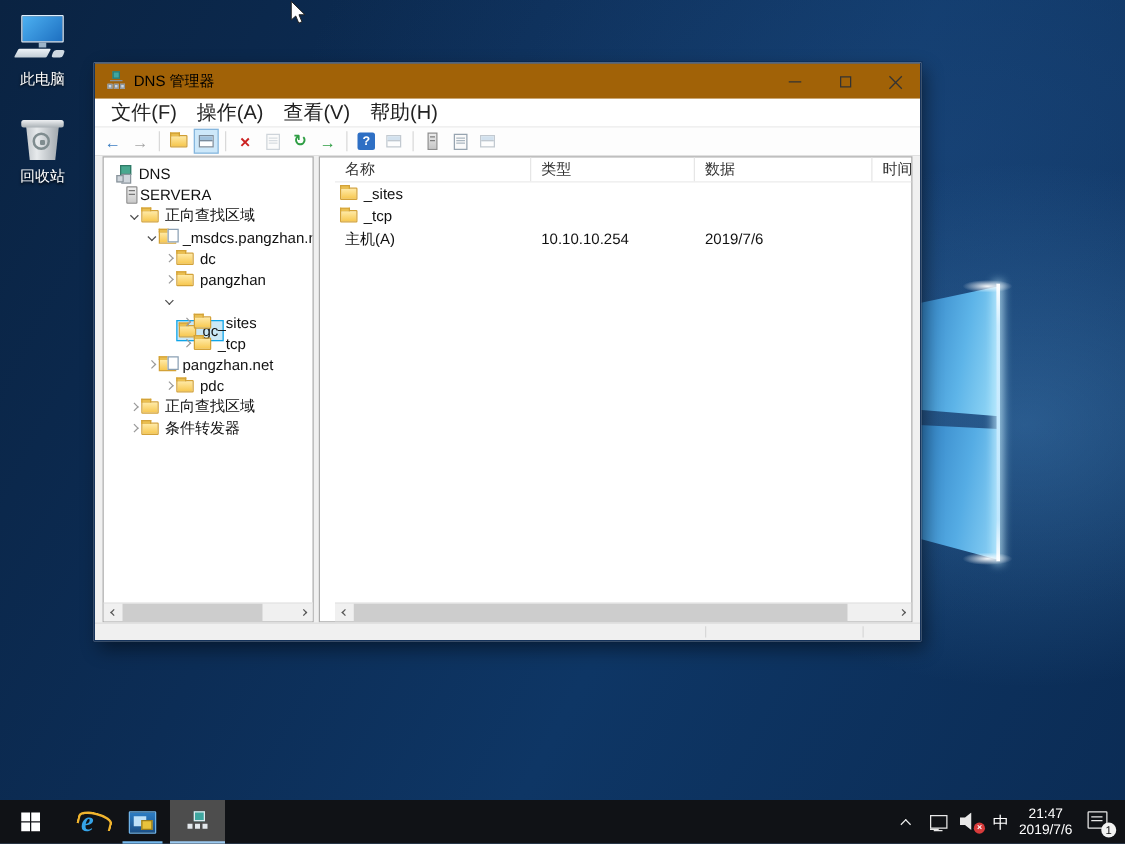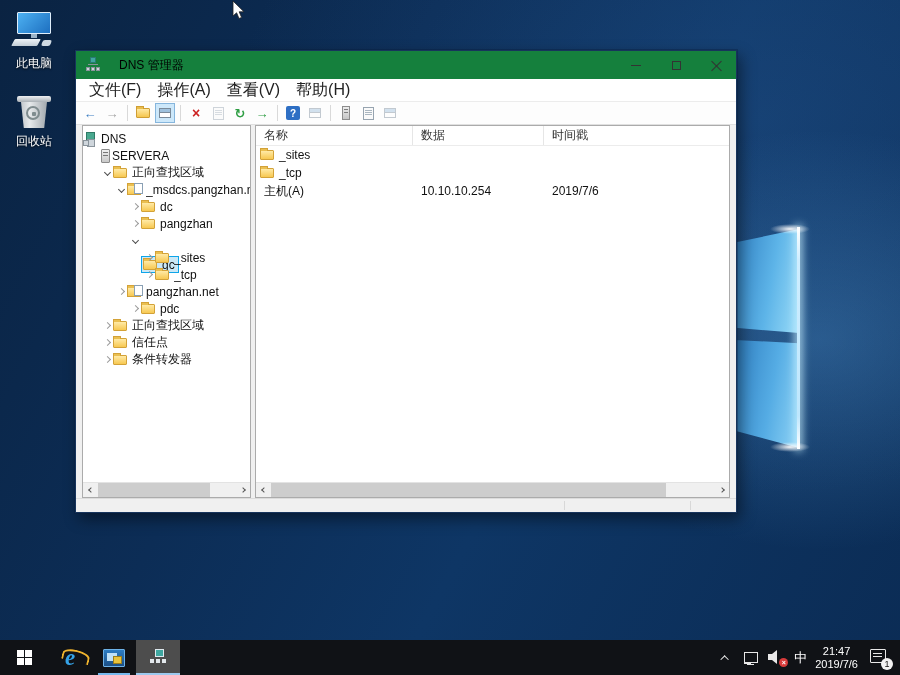--- a/index.html
+++ b/index.html
@@ -39,21 +39,21 @@
   .bin-sym { position:absolute; left:9px; top:14px; width:14px; height:14px; border:2px solid #7f8c8f; border-radius:50%; }
   .bin-sym::after { content:""; position:absolute; left:4px; top:4px; width:4px; height:4px; background:#7f8c8f; border-radius:1px; }
 
   
   .cursor { position:absolute; left:232px; top:1px; z-index:50; }
 
   
   .win { position:absolute; left:75px; top:50px; width:662px; height:463px; background:#fff;
     border:1px solid #17345c; box-shadow:0 0 0 1px rgba(10,30,60,.35), 4px 6px 14px rgba(0,0,0,.45); z-index:2;
     display:flex; flex-direction:column; }
-  .titlebar { height:28px; background:#15803d; display:flex; align-items:center; flex:0 0 auto;gap:12px; }
+  .titlebar { height:28px; background:#a16207; display:flex; align-items:center; flex:0 0 auto; }
   .title-icon { width:16px; height:16px; margin:0 6px 0 9px; position:relative; }
   .ti-top { position:absolute; left:5px; top:0; width:6px; height:6px; background:#3fa7a0; border:1px solid #2a7a74; }
   .ti-b1,.ti-b2,.ti-b3 { position:absolute; top:10px; width:4px; height:4px; background:#cfd6dc; border:1px solid #8a949c; }
   .ti-b1{left:1px;} .ti-b2{left:6px;} .ti-b3{left:11px;}
   .ti-line { position:absolute; left:3px; top:7px; width:10px; height:2px; border-top:1px solid #8a949c; }
   .title-text { font-size:12px; color:#000; }
   .cap-btns { margin-left:auto; display:flex; height:28px; }
   .cap { width:40px; height:28px; display:flex; align-items:center; justify-content:center; }
   .g-min { width:10px; height:1px; background:#333; }
   .g-max { width:9px; height:9px; border:1px solid #333; }
@@ -81,21 +81,21 @@
   .help-box { width:14px; height:14px; background:#2e6fc4; color:#fff; font-size:10px; font-weight:bold; display:flex; align-items:center; justify-content:center; border-radius:2px; }
   .mini-page { width:11px; height:13px; background:#fafafa; border:1px solid #97a4b0; }
   .mini-page::before { content:""; display:block; margin:2px 1px 0; height:1px; background:#aab6c0; box-shadow:0 2px 0 #aab6c0, 0 4px 0 #aab6c0; }
   .mini-tower { width:8px; height:14px; background:linear-gradient(#ececec,#c6c6c6); border:1px solid #8d8d8d; }
   .mini-tower::before { content:""; display:block; margin:2px 1px 0; height:1px; background:#7d7d7d; box-shadow:0 3px 0 #7d7d7d; }
   .dim { opacity:.45; }
 
   .content { flex:1 1 auto; display:flex; background:#f0f0f0; padding:0 6px; gap:4px; min-height:0; }
   .pane { background:#fff; border:1px solid #ababab; display:flex; flex-direction:column; min-height:0; }
   .tree-pane { width:169px; flex:0 0 auto; }
-  .list-pane { flex:1 1 auto; }
+  .list-pane { flex:1 1 auto;padding-left:12px; }
 
   .tree-scroll { flex:1 1 auto; overflow:hidden; padding-top:4px; }
   .trow { display:flex; align-items:center; height:17px; font-size:12px; color:#111; white-space:nowrap; }
   .trow .sel { background:#cbe8f6; border:1px solid #0ea5e9; padding:0 3px 0 1px; display:flex; align-items:center; height:17px;margin-top:48px; }
   .chev { width:12px; flex:0 0 12px; display:flex; align-items:center; justify-content:center; }
   .chev i { width:5px; height:5px; border-right:1px solid #9a9a9a; border-bottom:1px solid #9a9a9a; display:block; }
   .chev.right i { transform:rotate(-45deg); }
   .chev.down i { transform:rotate(45deg); border-color:#4d4d4d; }
   .ticon { margin-right:5px; flex:0 0 auto; }
   .icn-folder { position:relative; width:14px; height:10px; background:linear-gradient(#ffeaa6,#f7c851); border:1px solid #d3a238; border-radius:1px; }
@@ -104,21 +104,21 @@
   .icn-zone::before { content:""; position:absolute; top:-3px; left:-1px; width:6px; height:2px; background:#eabf50; border:1px solid #d3a238; border-bottom:none; }
   .icn-zone::after { content:""; position:absolute; right:-3px; top:-3px; width:7px; height:9px; background:#fff; border:1px solid #8aa0b4; }
   .icn-server { width:9px; height:14px; margin:0 2px; background:linear-gradient(#f0f0f0,#c9c9c9); border:1px solid #8b8b8b; border-radius:1px; }
   .icn-server::before { content:""; display:block; margin:2px 1px 0; height:1px; background:#777; box-shadow:0 3px 0 #777; }
   .icn-dns { width:13px; height:13px; position:relative; }
   .icn-dns::before { content:""; position:absolute; left:3px; top:0; width:7px; height:6px; background:#49a88f; border:1px solid #2f7a66; }
   .icn-dns::after { content:""; position:absolute; left:0; top:8px; width:4px; height:4px; background:#cfd6dc; border:1px solid #8a949c; box-shadow:5px 0 0 #cfd6dc, 5px 0 0 1px #8a949c; }
   .icn-record { width:10px; height:13px; background:#fff; border:1px solid #7d93a8; }
   .icn-record::before { content:""; display:block; margin:2px 1px 0; height:1px; background:#9fb3c4; box-shadow:0 2px 0 #9fb3c4, 0 4px 0 #9fb3c4, 0 6px 0 #9fb3c4; }
   .tlabel { overflow:hidden; }
-  .lvl0 { padding-left:0; } .lvl1 { padding-left:4px; } .lvl2 { padding-left:18px; }
+  .lvl0 { padding-left:10px; } .lvl1 { padding-left:4px; } .lvl2 { padding-left:18px; }
   .lvl3 { padding-left:32px; } .lvl4 { padding-left:46px; } .lvl5 { padding-left:60px; }
 
   .hscroll { flex:0 0 15px; background:#f0f0f0; display:flex; align-items:stretch; border-top:1px solid #e3e3e3; }
   .sarrow { width:15px; display:flex; align-items:center; justify-content:center; }
   .sarrow i { width:4px; height:4px; border-right:1px solid #555; border-bottom:1px solid #555; display:block; }
   .sarrow.left i { transform:rotate(135deg); }
   .sarrow.right i { transform:rotate(-45deg); }
   .sthumb { background:#cdcdcd; }
   .tree-pane .sthumb { width:112px; } 
   .list-pane .sthumb { width:300px; }
@@ -350,45 +350,39 @@
               <i></i>
             </span>
           <span class="ticon icn-folder"></span>
           <span class="tlabel">正向查找区域</span>
         </div>
         <div class="trow lvl2">
           <span class="chev right">
               <i></i>
             </span>
           <span class="ticon icn-folder"></span>
-          <span class="tlabel">信任点</span>
-        </div>
-        <div class="trow lvl2">
-          <span class="chev right">
-              <i></i>
-            </span>
-          <span class="ticon icn-folder"></span>
           <span class="tlabel">条件转发器</span>
         </div>
       </div>
       <div class="hscroll">
         <div class="sarrow left">
             <i></i>
           </div>
         <div class="sthumb"></div>
         <div class="strack"></div>
         <div class="sarrow right">
             <i></i>
           </div>
       </div>
     </div>
 
     <div class="pane list-pane">
       <div class="list-header">
         <div class="hcell">名称</div>
+        <div class="hcell">类型</div>
         <div class="hcell">数据</div>
         <div class="hcell" style="border-right:none;">时间戳</div>
       </div>
       <div class="list-body">
         <div class="lrow">
           <div class="lcell name-cell" style="padding-left:4px;">
             <span class="icn-folder"></span>
             <span>_sites</span>
           </div>
           <div class="lcell"></div>

